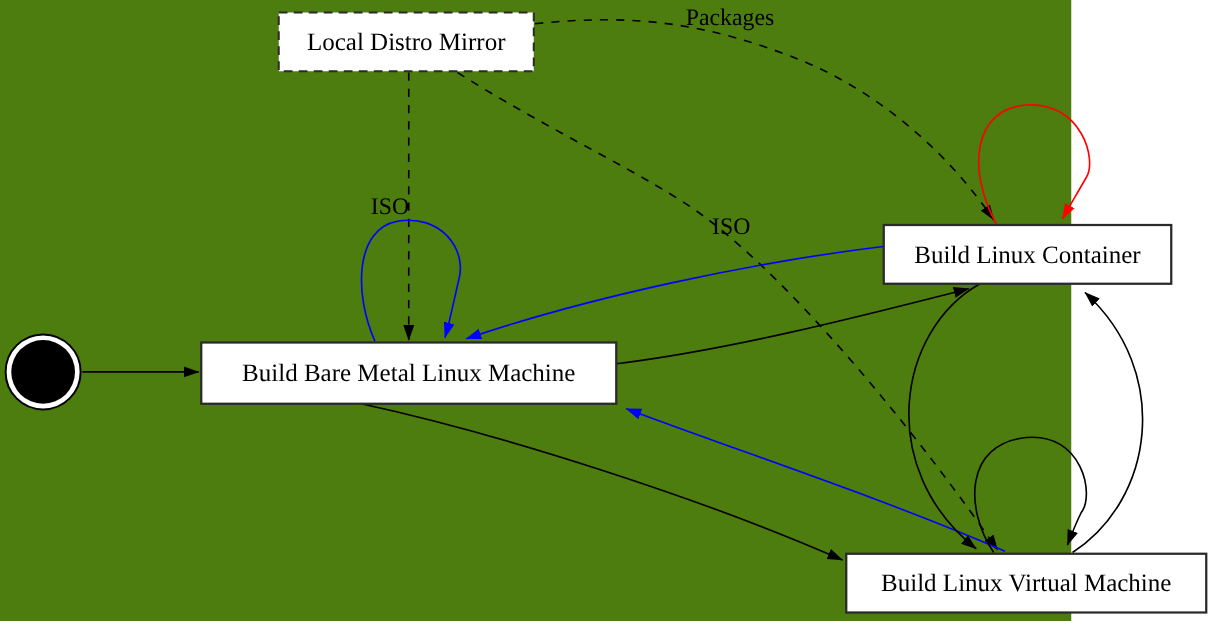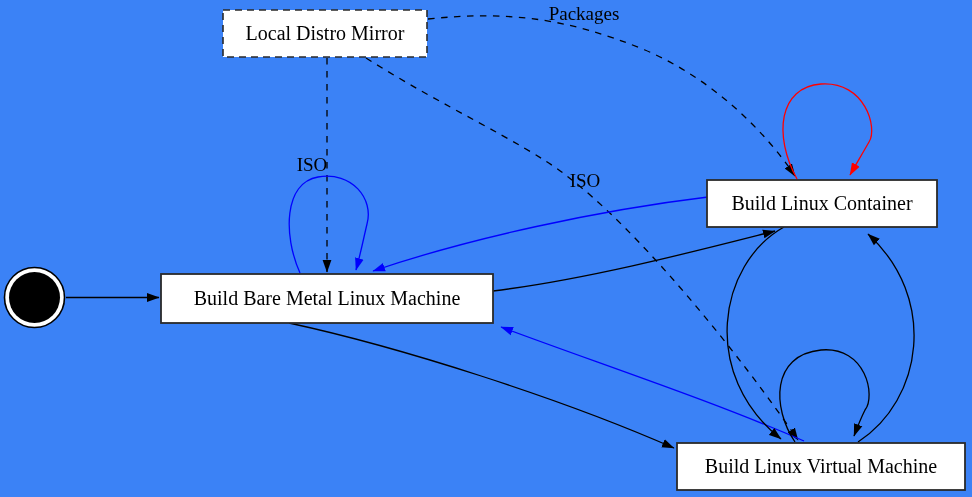--- a/index.html
+++ b/index.html
@@ -5,23 +5,23 @@
   html, body {
     margin: 0;
     padding: 0;
     background: #ffffff;
     width: 972px;
     height: 497px;
     overflow: hidden;
   }
   .diagram-wrap {
     position: relative;
-    width: 972px;
+    width: 857px;
     height: 497px;
-    background: #3b82f6;
+    background: #4d7c0f;
   }
   svg { display: block; }
   .node-box {
     fill: #ffffff;
     stroke: #2a2a2a;
     stroke-width: 1.8;
   }
   .node-box.dashed {
     stroke-dasharray: 7 5;
     stroke-width: 1.6;

